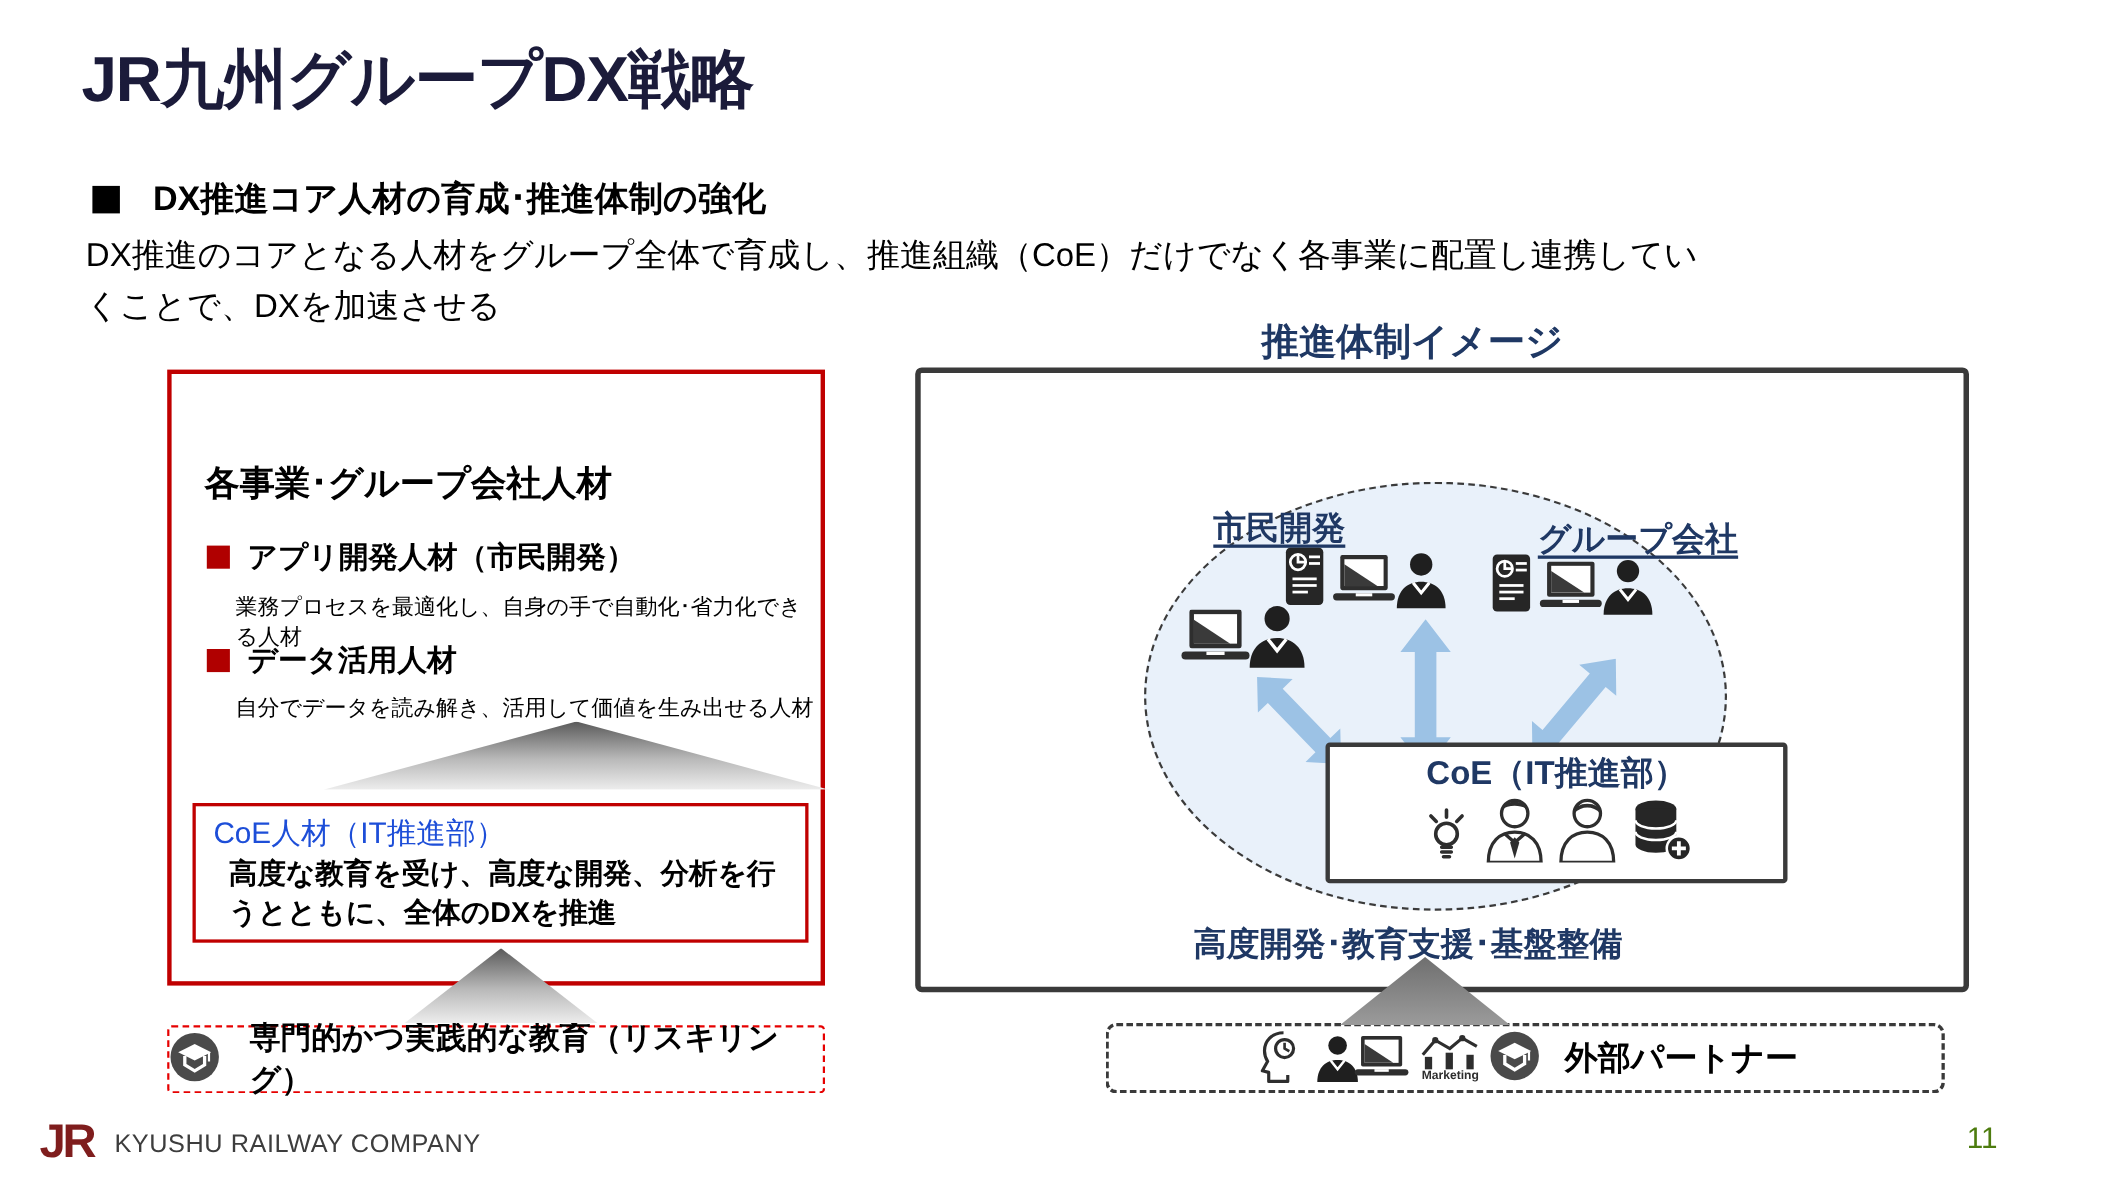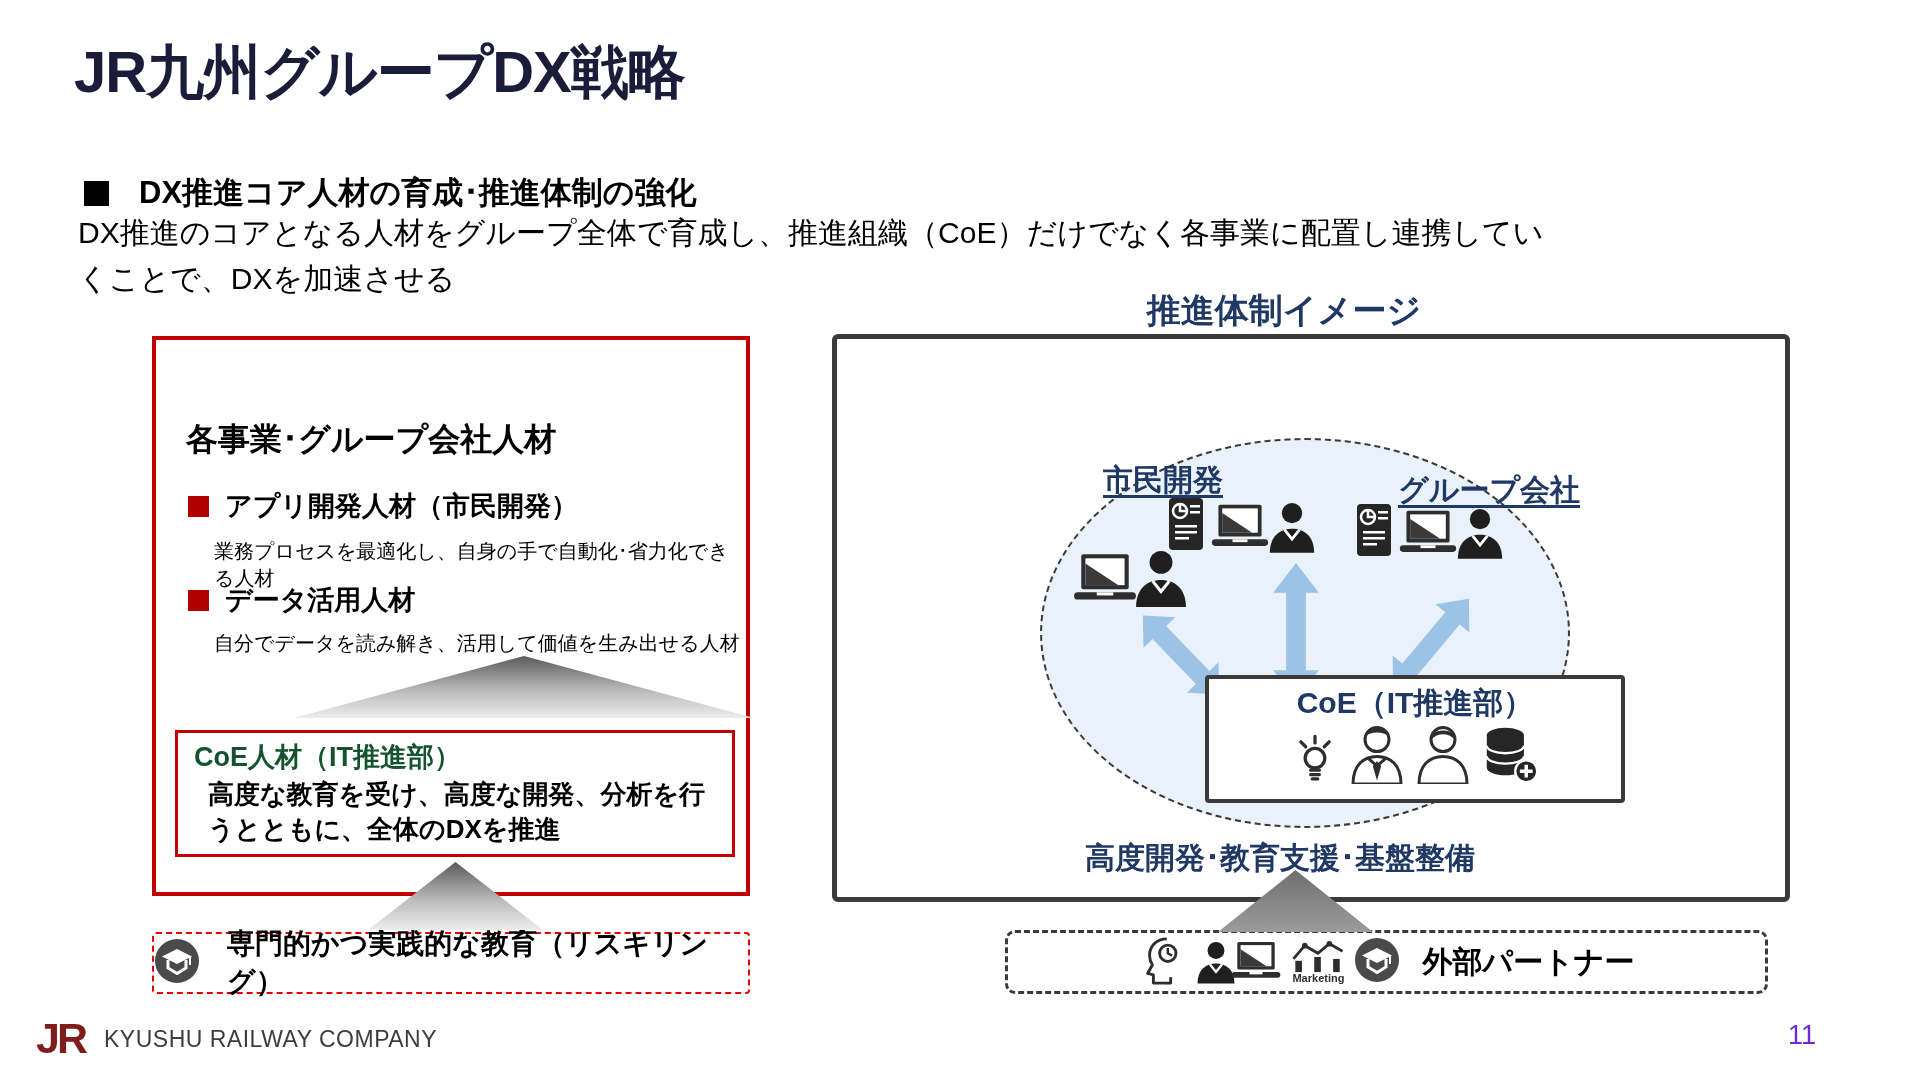--- a/index.html
+++ b/index.html
@@ -7,41 +7,41 @@
   body { font-family:"Liberation Sans","DejaVu Sans",sans-serif; }
   #slide {
     position:relative; width:1920px; height:1080px; background:#ffffff;
     overflow:hidden; margin:0 auto;
   }
   .abs { position:absolute; }
 
   
   .slide-title { left:74px; top:34px; font-size:58px; font-weight:900;
     color:#1b1b3a; letter-spacing:-1px; }
-  .section-heading { left:84px; top:160px; display:flex; align-items:center; gap:30px;margin-top:12px; }
+  .section-heading { left:84px; top:160px; display:flex; align-items:center; gap:30px; }
   .sq-bullet { width:25px; height:25px; background:#000; display:inline-block; flex:none; }
   .section-heading-text { font-size:31px; font-weight:800; color:#000; }
   .body-text { left:78px; top:210px; width:1480px; font-size:30px; line-height:1.52; color:#000; }
 
   
   .left-title { left:152px; top:288px; width:598px; text-align:center;
     font-size:34px; font-weight:800; color:#c00000; }
   .left-box { left:152px; top:336px; width:598px; height:560px;
     border:4px solid #c00000; background:#fff; }
   .group-heading { left:30px; top:78px; font-size:32px; font-weight:800; color:#000; }
   .item-row { display:flex; align-items:center; gap:16px; }
   .item-row .mini-sq { width:21px; height:21px; background:#b00000; flex:none; }
   .item-label { font-size:27px; font-weight:800; color:#000; }
   .item-desc { font-size:20px; color:#000; }
   .tri-grad { clip-path:polygon(50% 0,100% 100%,0 100%);
     background:linear-gradient(to bottom,#5a5a5a 0%,#b9b9b9 55%,#ededed 100%); }
   .coe-left-box { left:175px; top:730px; width:560px; height:127px;
     border:3px solid #c00000; background:#fff; z-index:3; }
   .coe-left-title { position:absolute; left:16px; top:6px; font-size:27px;
-    font-weight:700; color:#14532d; }
+    font-weight:400; color:#1d4ed8; }
   .coe-left-desc { position:absolute; left:30px; top:44px; width:516px;
     font-size:26px; font-weight:800; line-height:1.35; color:#000; }
   .edu-box { left:152px; top:932px; width:598px; height:62px;
     border:2px dashed #e60000; border-radius:4px; background:#fff;
     display:flex; align-items:center; justify-content:center; gap:27px; }
   .edu-label { font-size:28px; font-weight:800; color:#000; }
 
   
   .right-title { left:805px; top:288px; width:958px; text-align:center;
     font-size:34px; font-weight:800; color:#1f3864; }
@@ -68,21 +68,21 @@
     display:flex; align-items:center; justify-content:center; gap:8px; }
   .partner-label { font-size:30px; font-weight:800; color:#000; margin-left:14px; }
   .mk-wrap { display:flex; flex-direction:column; align-items:center; }
   .mk-caption { font-size:11px; color:#2e2e2e; font-weight:700; margin-top:-2px; }
 
   
   .jr-logo { left:36px; top:1014px; font-size:43px; font-weight:900;
     color:#7f1d1d; letter-spacing:-3px; }
   .company-name { left:104px; top:1026px; font-size:23px; color:#3d3d3d;
     letter-spacing:0.5px; }
-  .page-number { left:1788px; top:1020px; font-size:27px; color:#6d28d9; font-weight:500; }
+  .page-number { left:1788px; top:1020px; font-size:27px; color:#4d7c0f; font-weight:500; }
 </style>
 </head>
 <body>
 
 <div id="slide">
 
   <div class="abs slide-title">JR九州グループDX戦略</div>
 
   <div class="abs section-heading">
     <span class="sq-bullet"></span>

